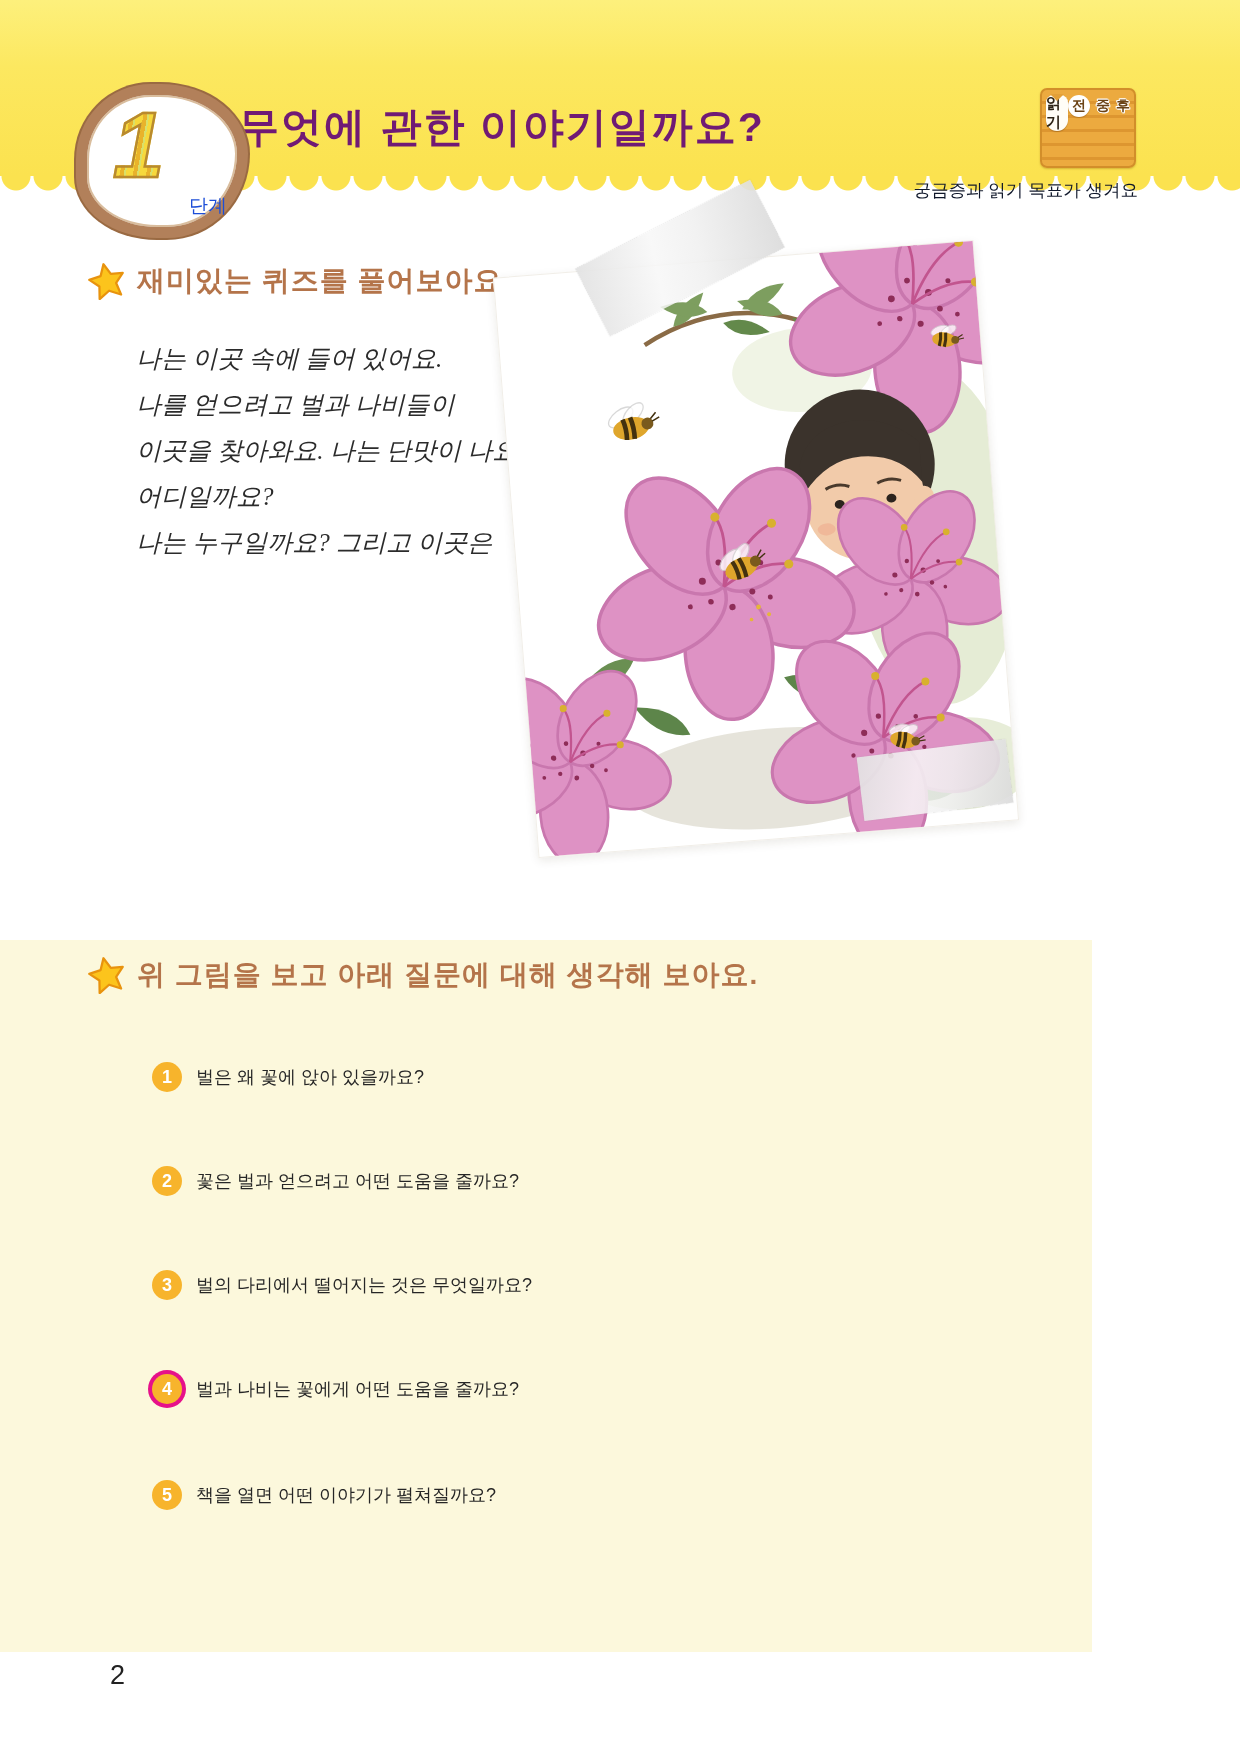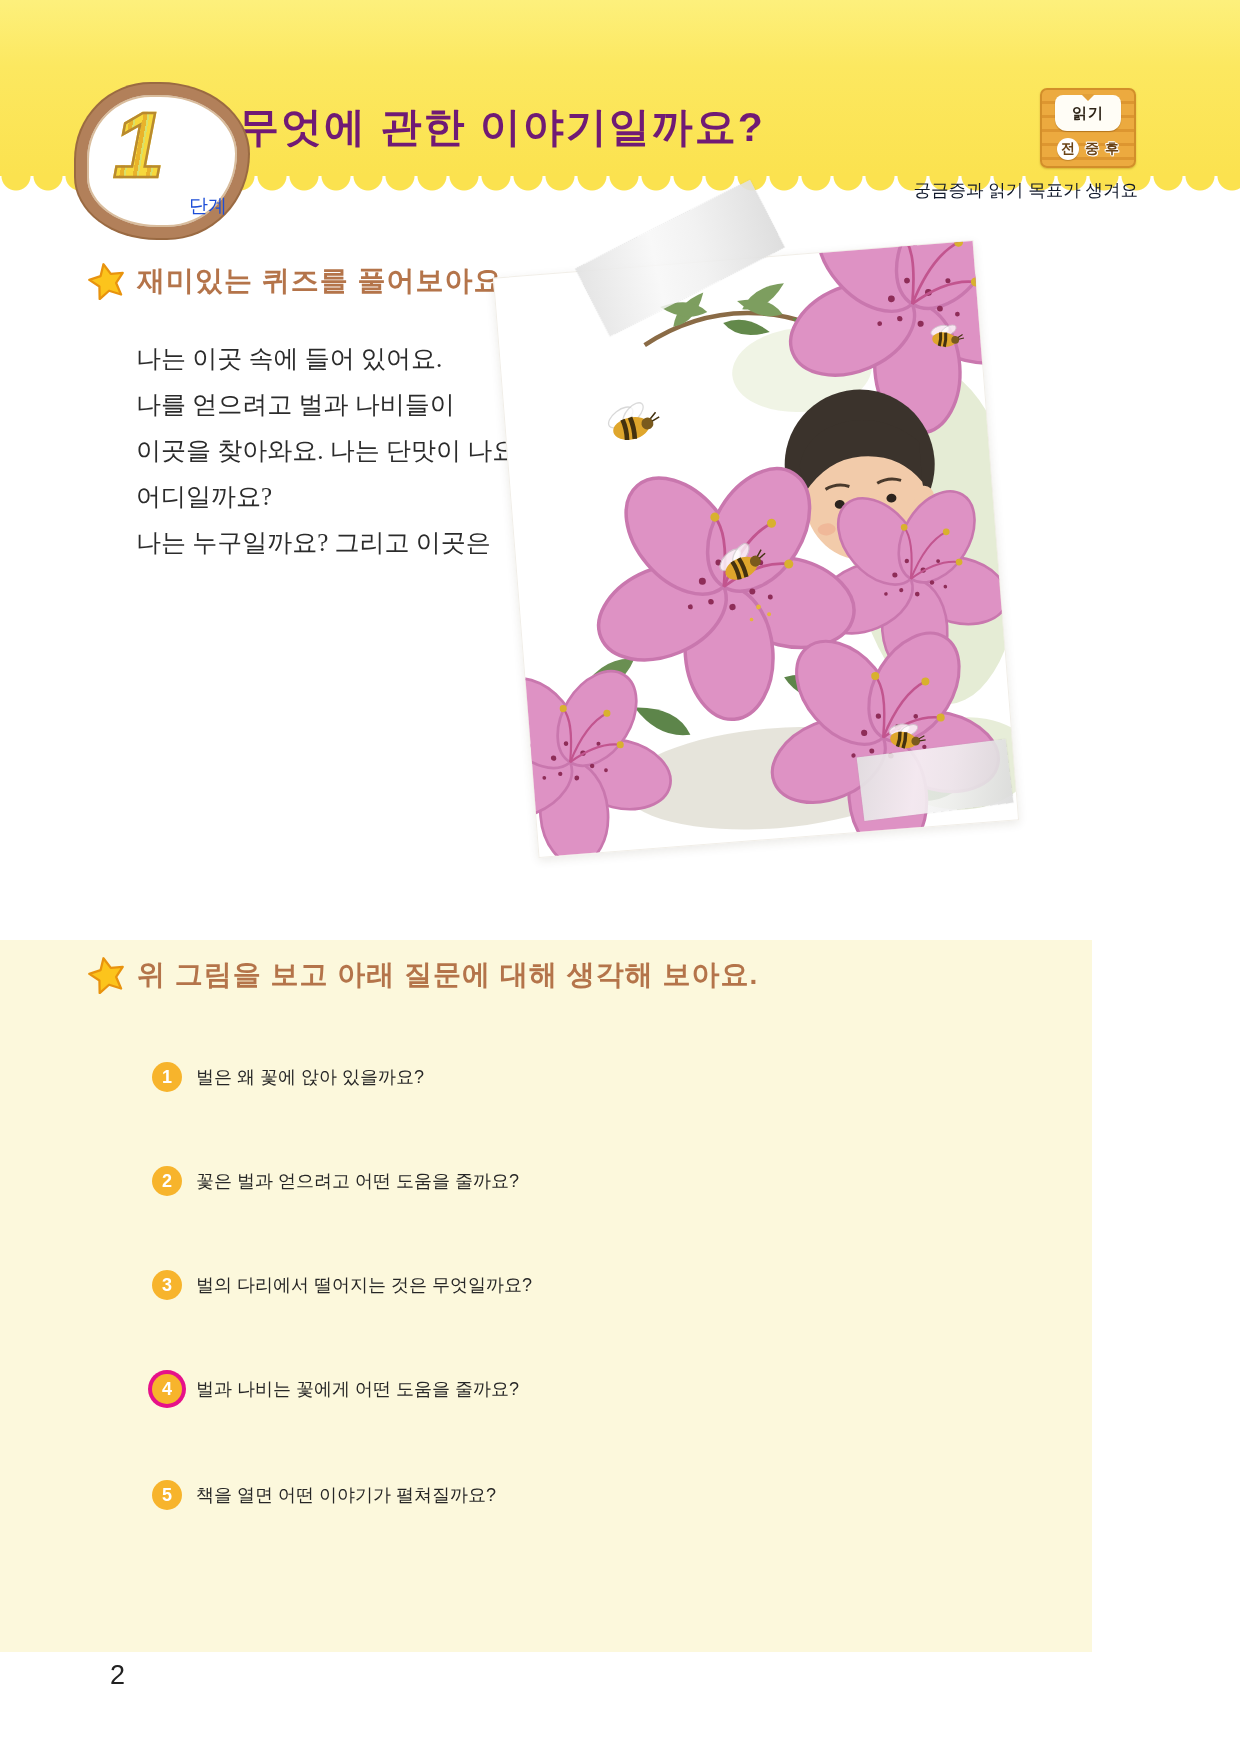--- a/index.html
+++ b/index.html
@@ -22,21 +22,21 @@
         -webkit-background-clip:text;background-clip:text;color:transparent;
         -webkit-text-stroke:2.5px #b98a2e;line-height:1.05;}
   .step-label{position:absolute;right:10px;bottom:8px;font-size:19px;font-weight:400;color:#1d4ed8;}
 
   .title{position:absolute;left:238px;top:100px;margin:0;font-size:41px;font-weight:800;
         color:#701a75;letter-spacing:2px;}
 
   .reading-sign{position:absolute;right:104px;top:88px;width:96px;height:80px;
         background:repeating-linear-gradient(180deg,#ecaa3f 0 11px,#dd9630 11px 14px);
         border:2px solid #d28e2a;border-radius:7px;box-shadow:0 1px 2px rgba(140,90,10,.35);
-        display:flex;flex-direction:column;align-items:center;justify-content:space-between;
+        display:flex;flex-direction:row;align-items:flex-start;justify-content:space-between;
         padding:5px 4px 6px;box-sizing:border-box;z-index:4;}
   .book{position:relative;width:66px;height:36px;background:#fffdf6;
         border-radius:8px 8px 12px 12px;box-shadow:0 1px 1px rgba(120,70,0,.4);
         display:flex;align-items:center;justify-content:center;}
   .book::before{content:"";position:absolute;top:-1px;left:50%;transform:translateX(-50%);
         width:0;height:0;border-left:7px solid transparent;border-right:7px solid transparent;
         border-top:7px solid #e3a038;}
   .book-label{font-size:15px;font-weight:700;color:#2e2417;letter-spacing:1px;}
   .phases{display:flex;gap:6px;align-items:center;justify-content:center;}
   .phase{font-size:14px;font-weight:800;color:#6b4316;
@@ -46,21 +46,21 @@
   .sign-subtitle{position:absolute;right:102px;top:178px;font-size:17.5px;color:#0f172a;z-index:4;}
 
   
   .sec-heading{position:absolute;display:flex;align-items:center;gap:11px;
         font-size:28px;font-weight:800;color:#b4744a;letter-spacing:1px;}
   .star{width:38px;height:38px;flex:0 0 auto;}
 
   
   .quiz-lines{position:absolute;left:136px;top:336px;width:420px;
         font-family:"Liberation Serif",serif;font-size:25px;color:#2b2b2b;}
-  .quiz-lines div{line-height:46px;}
+  .quiz-lines div{line-height:46px;font-style:italic;}
 
   
   .photo-card{position:absolute;left:515px;top:258px;width:480px;height:580px;
         background:#ffffff;border:1px solid #f1eee8;box-shadow:0 3px 10px rgba(60,50,20,.10);
         transform:rotate(-4.5deg);z-index:2;}
   .art{width:100%;height:100%;display:block;}
   .tape{position:absolute;z-index:6;
         background:linear-gradient(105deg,rgba(226,226,226,.92) 0%,rgba(247,247,247,.85) 38%,
                    rgba(240,240,240,.88) 60%,rgba(219,219,219,.92) 100%);
         box-shadow:0 0 1px rgba(160,160,160,.5);}

